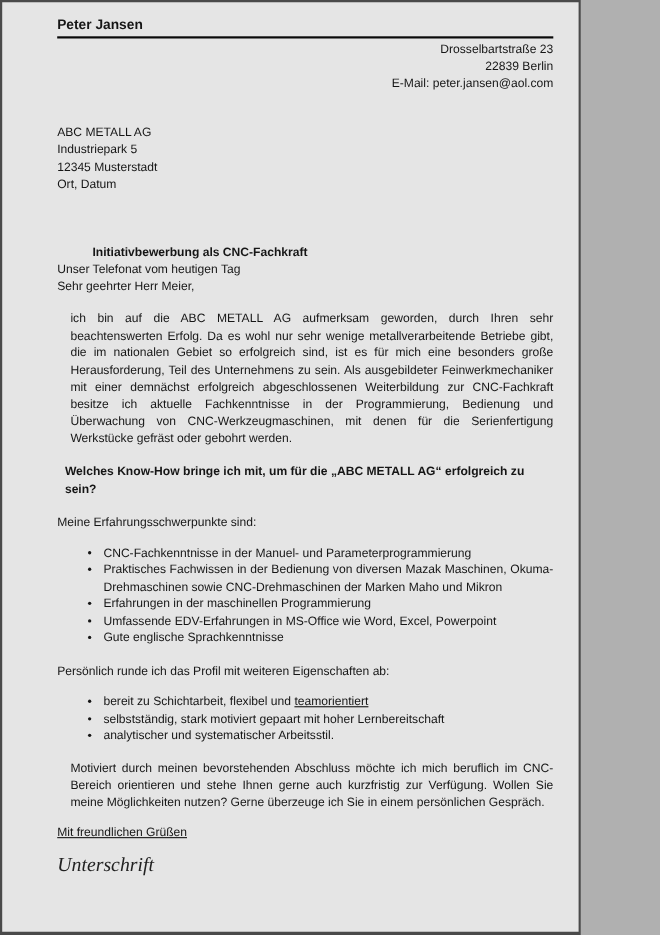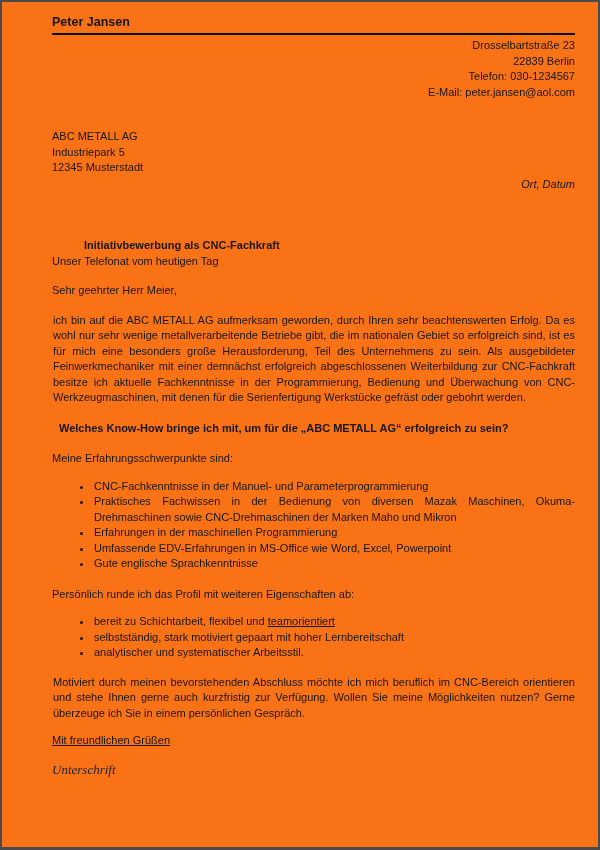--- a/index.html
+++ b/index.html
@@ -2,24 +2,24 @@
 <html><head>
 <meta charset="utf-8">
 <style>
   html, body {
     margin: 0;
     padding: 0;
     background: #b0b0b0;
   }
   .page {
     position: relative;
-    width: 600px;
+    width: 528px;
     height: 850px;
     box-sizing: border-box;
-    background: #f97316;
+    background: #e5e5e5;
     border: 2px solid #4a4a4a;
     border-bottom-width: 3px;
     padding: 11px 23px 10px 50px;
     overflow: hidden;
     font-family: "Liberation Sans", "DejaVu Sans", sans-serif;
     font-size: 11px;
     line-height: 15.5px;
     color: #161616;
   }
   .sender-name {
@@ -32,37 +32,35 @@
     border-top: 2px solid #0a0a0a;
     margin: 2px 0 3px 0;
   }
   .sender-address {
     text-align: right;
   }
   .recipient {
     margin-top: 29px;
   }
   .date-line {
-    text-align: right;
+    text-align: left;
     margin-top: 1px;
-    font-style: italic;
   }
   .subject {
     margin-top: 46px;
     font-weight: bold;
     margin-left: 32px;
   }
   .subject-sub {
     margin-top: 0;
   }
   .salutation {
-    margin-top: 14px;
   }
   .para {
-    margin: 14px 0 0 1px;
+    margin: 14px 0 0 12px;
     text-align: justify;
   }
   .question {
     margin-top: 15px;
     padding-left: 7px;
     font-weight: bold;
   }
   .list-intro {
     margin-top: 15px;
   }
@@ -80,36 +78,35 @@
     margin-top: 28px;
   }
   .regards {
     margin-top: 12px;
     text-decoration: underline;
   }
   .signature {
     margin-top: 13px;
     font-family: "Liberation Serif", "DejaVu Serif", serif;
     font-style: italic;
-    font-size: 13px;
+    font-size: 18px;
     color: #222;
   }
 </style>
 </head>
 <body>
 
 <div class="page">
 
   <div class="sender-name">Peter Jansen</div>
   <hr class="sender-rule">
 
   <div class="sender-address">
     <div>Drosselbartstraße 23</div>
     <div>22839 Berlin</div>
-    <div>Telefon: 030-1234567</div>
     <div>E-Mail: peter.jansen@aol.com</div>
   </div>
 
   <div class="recipient">
     <div>ABC METALL AG</div>
     <div>Industriepark 5</div>
     <div>12345 Musterstadt</div>
   </div>
 
   <div class="date-line">Ort, Datum</div>

